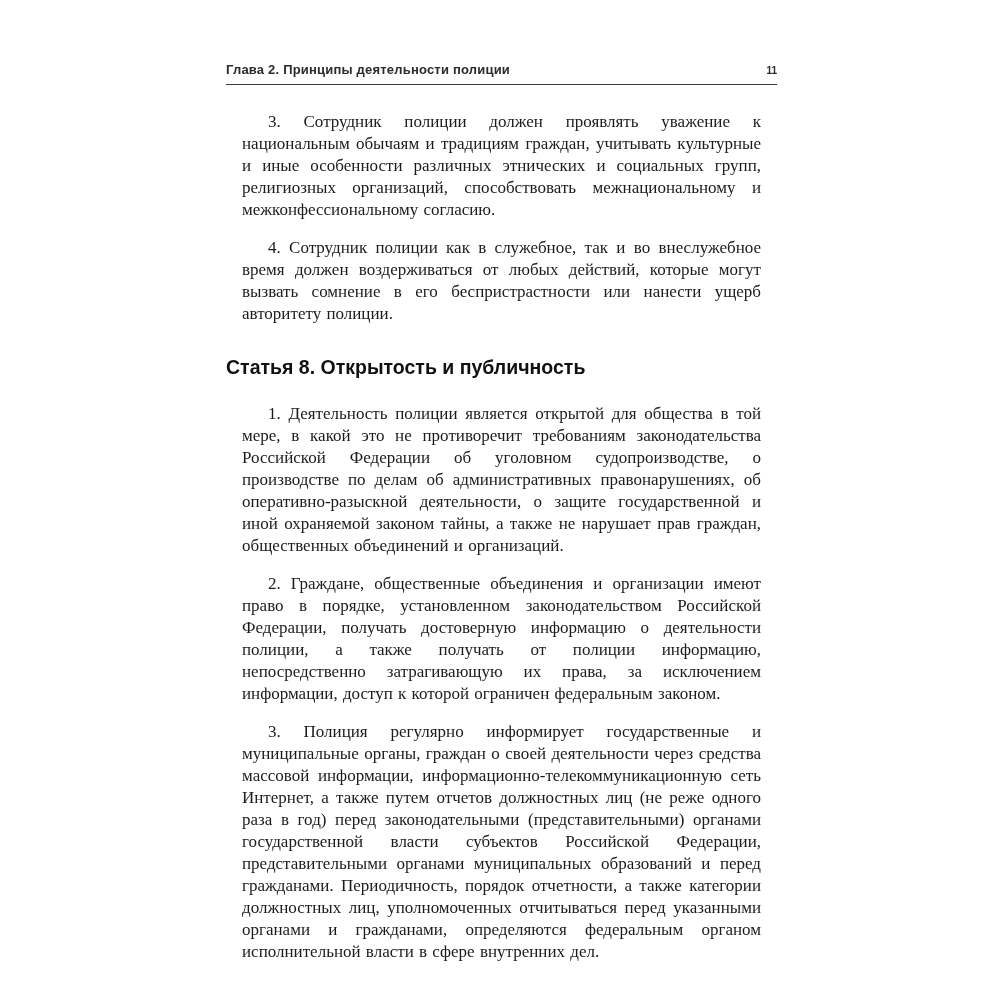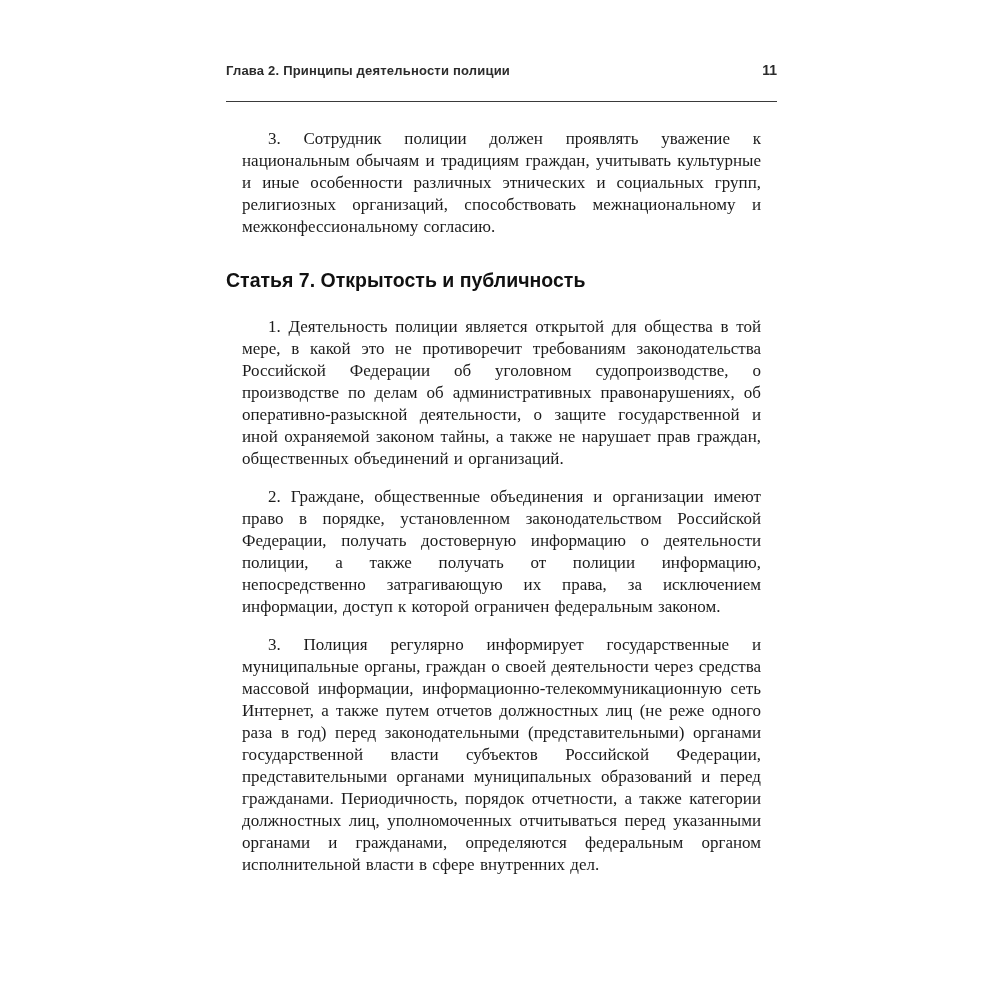--- a/index.html
+++ b/index.html
@@ -23,28 +23,28 @@
     width: 551px;
   }
   .running-head {
     display: flex;
     justify-content: space-between;
     align-items: baseline;
     font-family: "Liberation Sans", sans-serif;
     font-weight: bold;
     font-size: 13px;
     color: #2b2b2b;
-    padding-bottom: 23px;
+    padding-bottom: 7px;
     border-bottom: 1.5px solid #3a3a3a;
   }
   .rh-title {
     letter-spacing: 0.2px;
   }
   .rh-page {
-    font-size: 14px;
+    font-size: 10px;
   }
   .body-text {
     margin-top: 26px;
     font-size: 17px;
     line-height: 22px;
     text-align: justify;
     hyphens: auto;
     -webkit-hyphens: auto;
   }
   .para {
@@ -69,22 +69,23 @@
 <div class="page">
   <div class="content">
 
     <div class="running-head">
       <span class="rh-title">Глава 2. Принципы деятельности полиции</span>
       <span class="rh-page">11</span>
     </div>
 
     <div class="body-text">
       <p class="para">3. Сотрудник полиции должен проявлять уважение к национальным обычаям и традициям граждан, учитывать культурные и иные особенности различных этнических и социальных групп, религиозных организаций, способствовать межнациональному и межконфессиональному согласию.</p>
+      <p class="para">4. Сотрудник полиции как в служебное, так и во внеслужебное время должен воздерживаться от любых действий, которые могут вызвать сомнение в его беспристрастности или нанести ущерб авторитету полиции.</p>
 
-      <h2 class="article-heading">Статья 7. Открытость и публичность</h2>
+      <h2 class="article-heading">Статья 8. Открытость и публичность</h2>
 
       <p class="para">1. Деятельность полиции является открытой для общества в той мере, в какой это не противоречит требованиям законодательства Российской Федерации об уголовном судопроизводстве, о производстве по делам об административных правонарушениях, об оперативно-разыскной деятельности, о защите государственной и иной охраняемой законом тайны, а также не нарушает прав граждан, общественных объединений и организаций.</p>
       <p class="para">2. Граждане, общественные объединения и организации имеют право в порядке, установленном законодательством Российской Федерации, получать достоверную информацию о деятельности полиции, а также получать от полиции информацию, непосредственно затрагивающую их права, за исключением информации, доступ к которой ограничен федеральным законом.</p>
       <p class="para">3. Полиция регулярно информирует государственные и муниципальные органы, граждан о своей деятельности через средства массовой информации, информационно-телекоммуникационную сеть Интернет, а также путем отчетов должностных лиц (не реже одного раза в год) перед законодательными (представительными) органами государственной власти субъектов Российской Федерации, представительными органами муниципальных образований и перед гражданами. Периодичность, порядок отчетности, а также категории должностных лиц, уполномоченных отчитываться перед указанными органами и гражданами, определяются федеральным органом исполнительной власти в сфере внутренних дел.</p>
     </div>
 
   </div>
 </div>
 
 </body></html>

